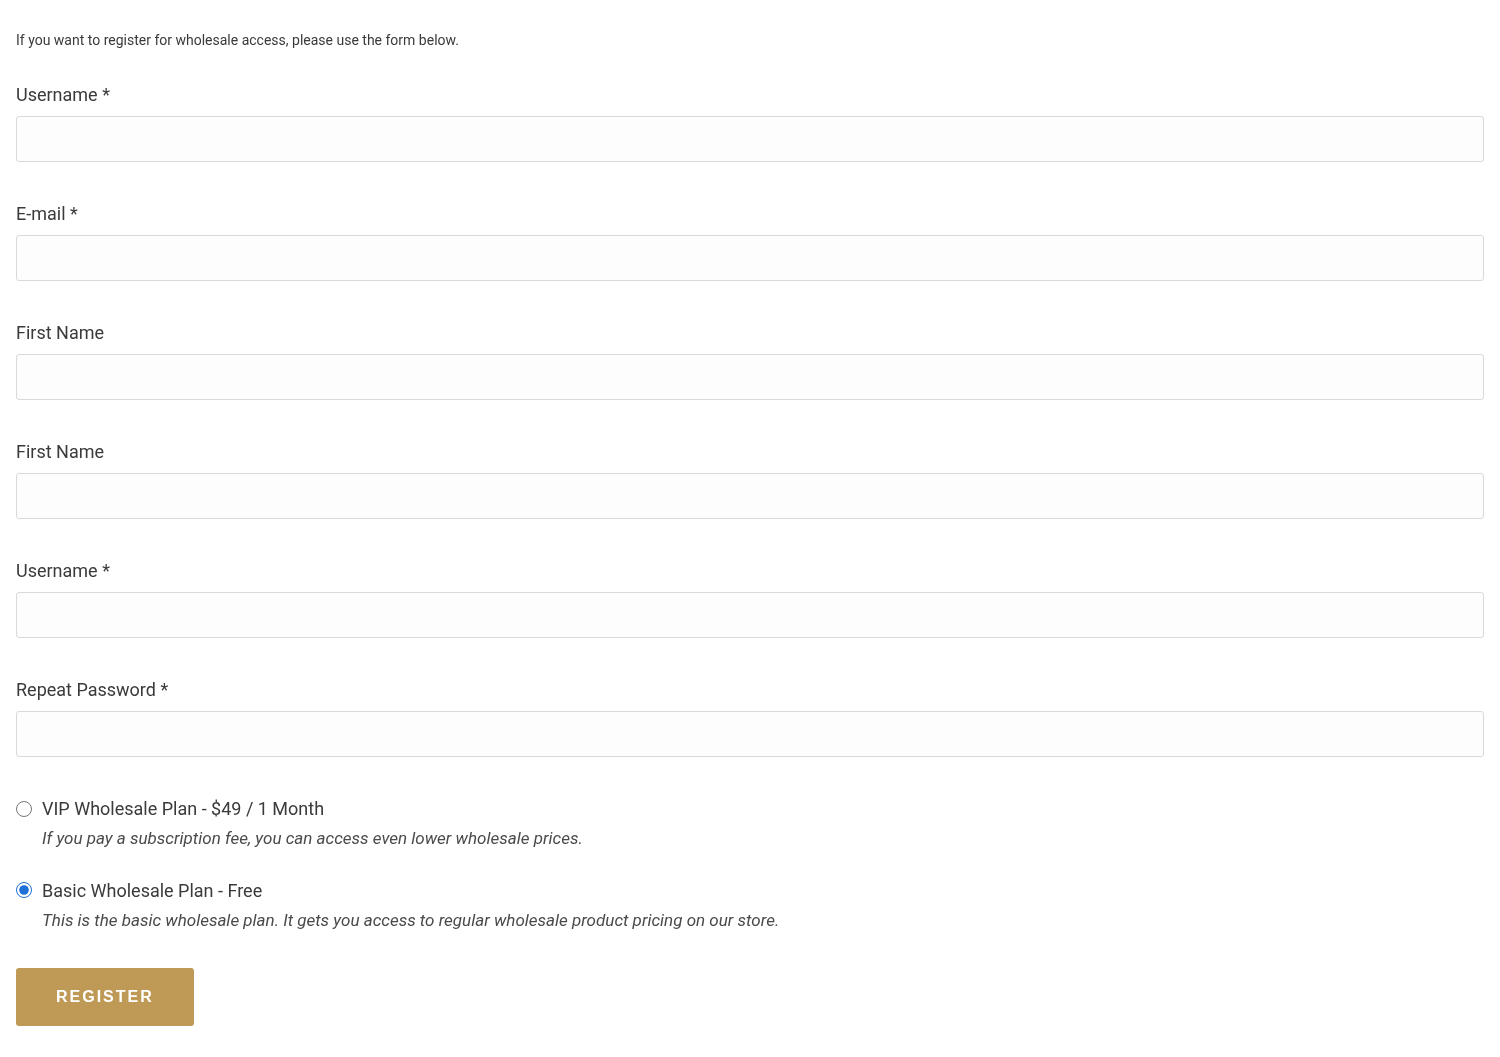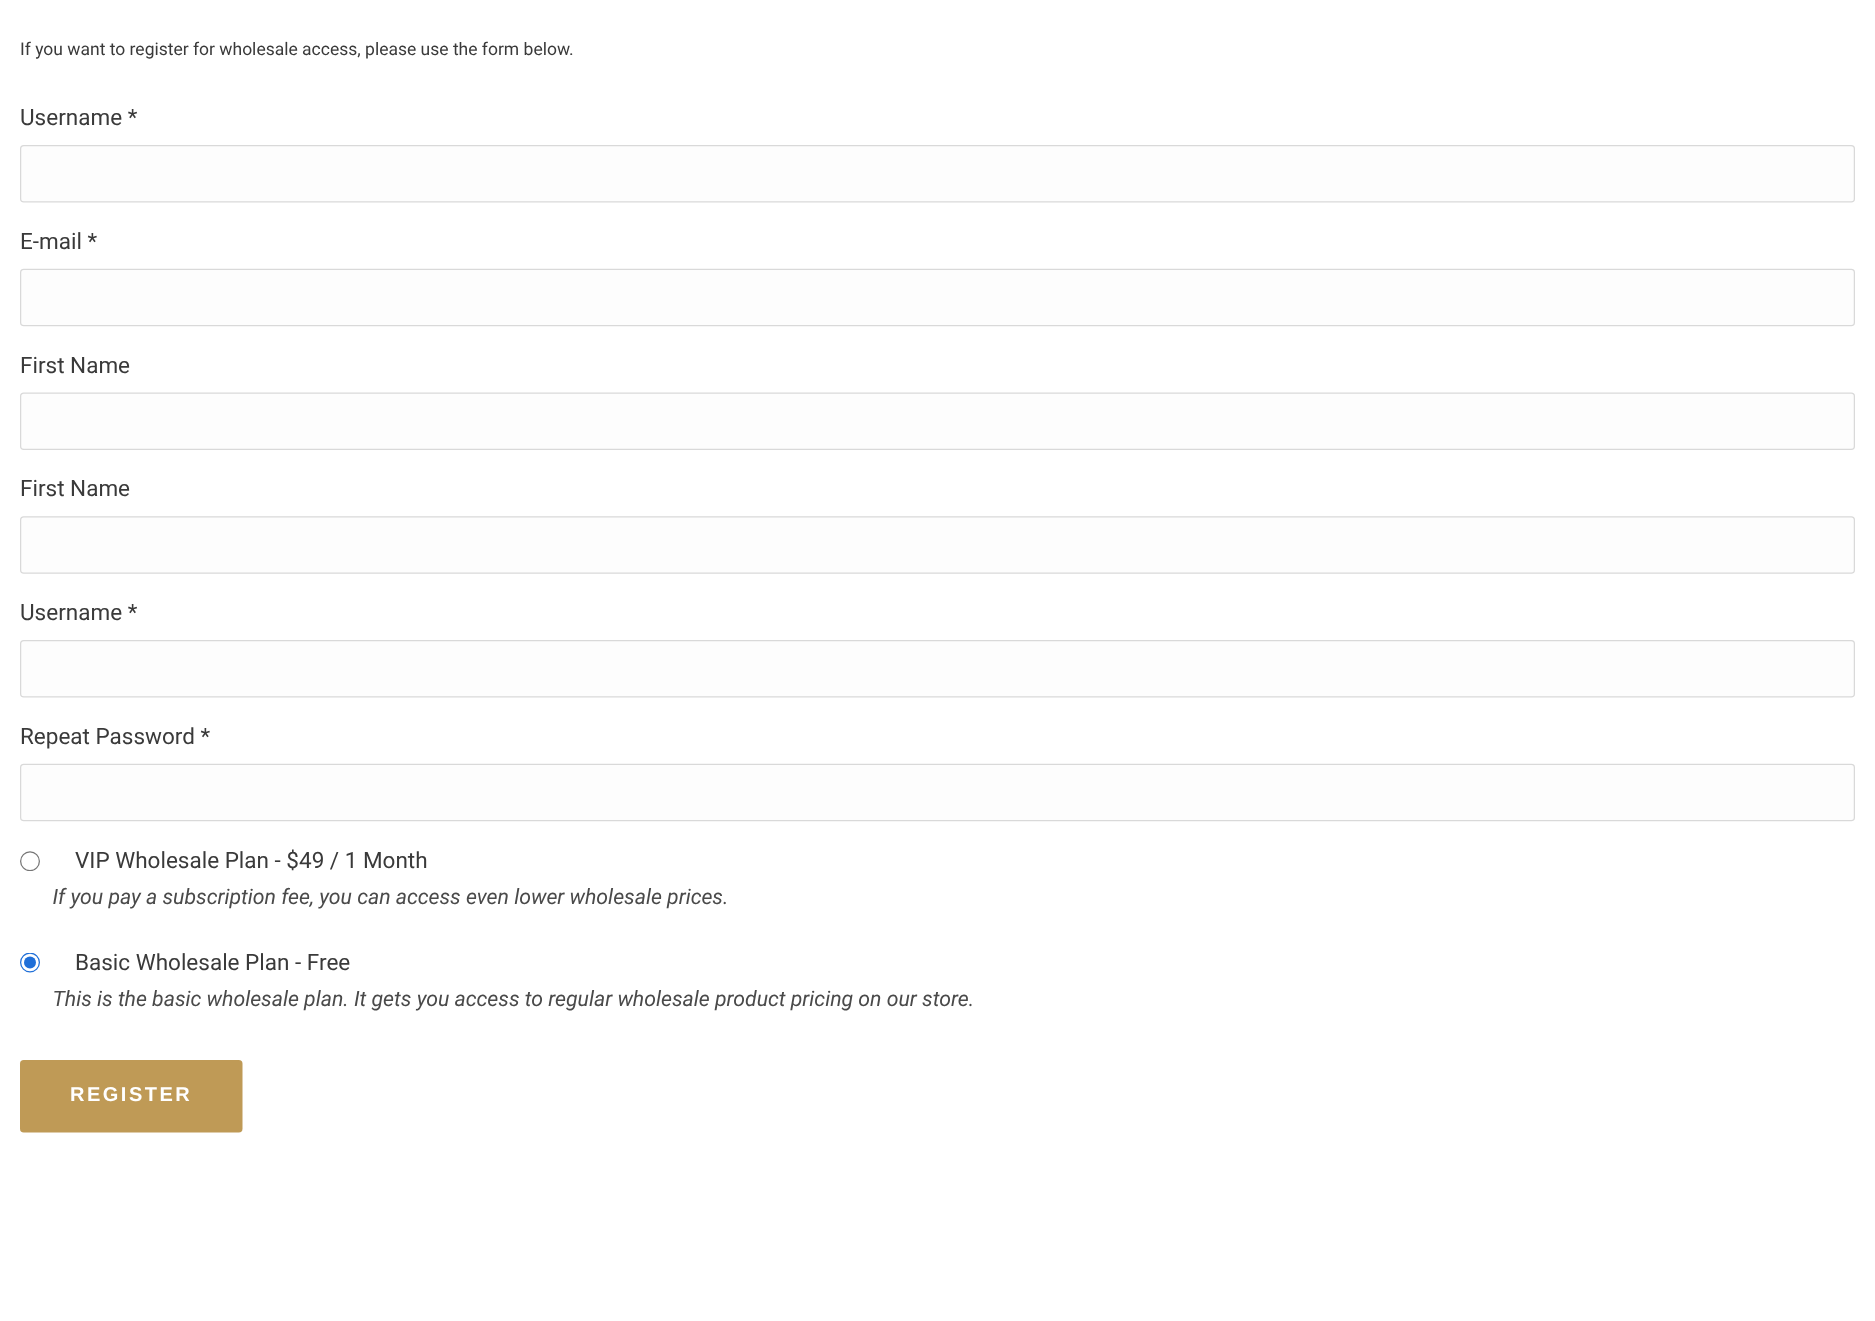--- a/index.html
+++ b/index.html
@@ -18,21 +18,21 @@
     .container {
       max-width: 1480px;
       margin: 0 auto;
     }
     .intro {
       color: #3a3a3a;
       margin-bottom: 30px;
       font-size: 14px;
     }
     .field {
-      margin-bottom: 18px;
+      margin-bottom: 38px;
     }
     .field label.text-label {
       display: block;
       color: #3a3a3a;
       font-size: 18px;
       margin-bottom: 8px;
     }
     .field input[type="text"],
     .field input[type="email"],
     .field input[type="password"] {
@@ -44,21 +44,21 @@
       padding: 0 12px;
       font-size: 16px;
       color: #333;
     }
     .plan {
       margin-bottom: 25px;
     }
     .plan-row {
       display: flex;
       align-items: center;
-      gap: 28px;
+      gap: 10px;
     }
     .plan-row input[type="radio"] {
       width: 16px;
       height: 16px;
       accent-color: #1f6fd8;
     }
     .plan-row label {
       color: #3a3a3a;
       font-size: 18px;
     }

